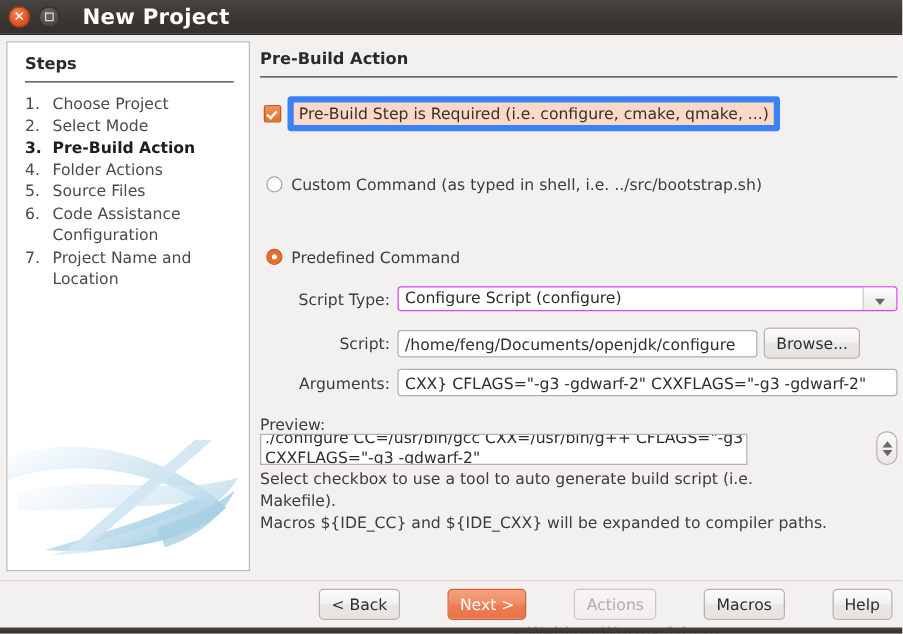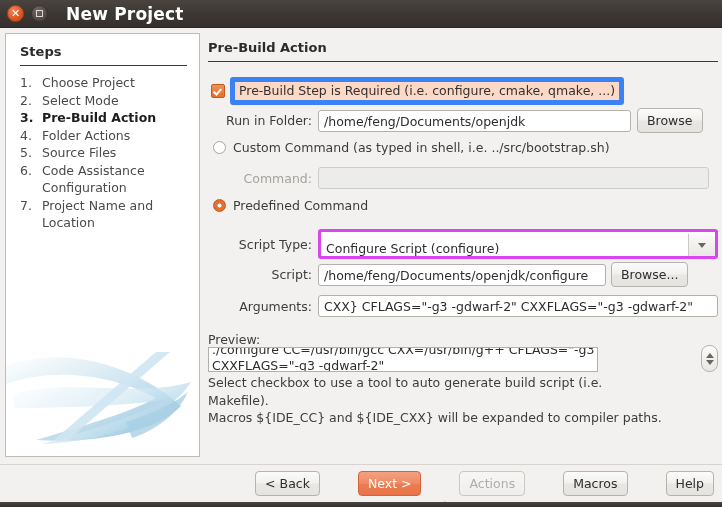--- a/index.html
+++ b/index.html
@@ -206,25 +206,25 @@
     position: relative;
   }
   .radio.on {
     border: 1px solid #c35a1d;
     background: radial-gradient(circle at 50% 50%, #ffffff 0%, #ffffff 22%, #e4702f 30%, #e4702f 100%);
   }
 
   
   .combo {
     background: #ffffff;
-    border: 3px solid #d946ef;
+    border: 1px solid #d946ef;
     border-radius: 3px;
-    height: 30px;
-    box-sizing: border-box;
-    display: flex; align-items: flex-end;
+    height: 20px;
+    box-sizing: border-box;
+    display: flex; align-items: flex-start;
     overflow: hidden;
   }
   .combo .val {
     flex: 1; font-size: 12.5px; color: #2d2d2d;
     padding-left: 5px; white-space: nowrap; overflow: hidden;
   }
   .combo .arrowbox {
     width: 26px; height: 22px; flex: none;
     border-left: 1px solid #ccc9c5;
     background: linear-gradient(to bottom, #fbfbfa, #e9e7e4);
@@ -393,37 +393,26 @@
 
     <div id="main">
       <div id="panel-title">Pre-Build Action</div>
       <div id="panel-rule"></div>
 
       <div class="row" style="left:3px; top:44px;">
         <div class="cbox"></div>
         <div class="focusring" style="margin-left:5px;">Pre-Build Step is Required (i.e. configure, cmake, qmake, ...)</div>
       </div>
 
-      <div class="row" style="left:0px; top:75px;">
-        <div class="lblcell" style="width:104px;">Run in Folder:</div>
-        <div class="tfield" style="width:313px; margin-left:6px;">/home/feng/Documents/openjdk</div>
-        <div class="btn" style="margin-left:6px;">
-          <span>Browse</span>
-        </div>
-      </div>
 
       <div class="row" style="left:5px; top:107px;">
         <div class="radio"></div>
         <div class="lblcell" style="margin-left:7px; text-align:left;">Custom Command (as typed in shell, i.e. ../src/bootstrap.sh)</div>
       </div>
 
-      <div class="row" style="left:0px; top:134px;">
-        <div class="lblcell disabled" style="width:104px;">Command:</div>
-        <div class="tfield disabled" style="width:391px; margin-left:6px;"></div>
-      </div>
 
       <div class="row" style="left:5px; top:165px;">
         <div class="radio on"></div>
         <div class="lblcell" style="margin-left:7px; text-align:left;">Predefined Command</div>
       </div>
 
       <div class="row" style="left:0px; top:196px;">
         <div class="lblcell" style="width:104px;">Script Type:</div>
         <div class="combo" style="width:400px; margin-left:6px;">
           <div class="val">Configure Script (configure)</div>

